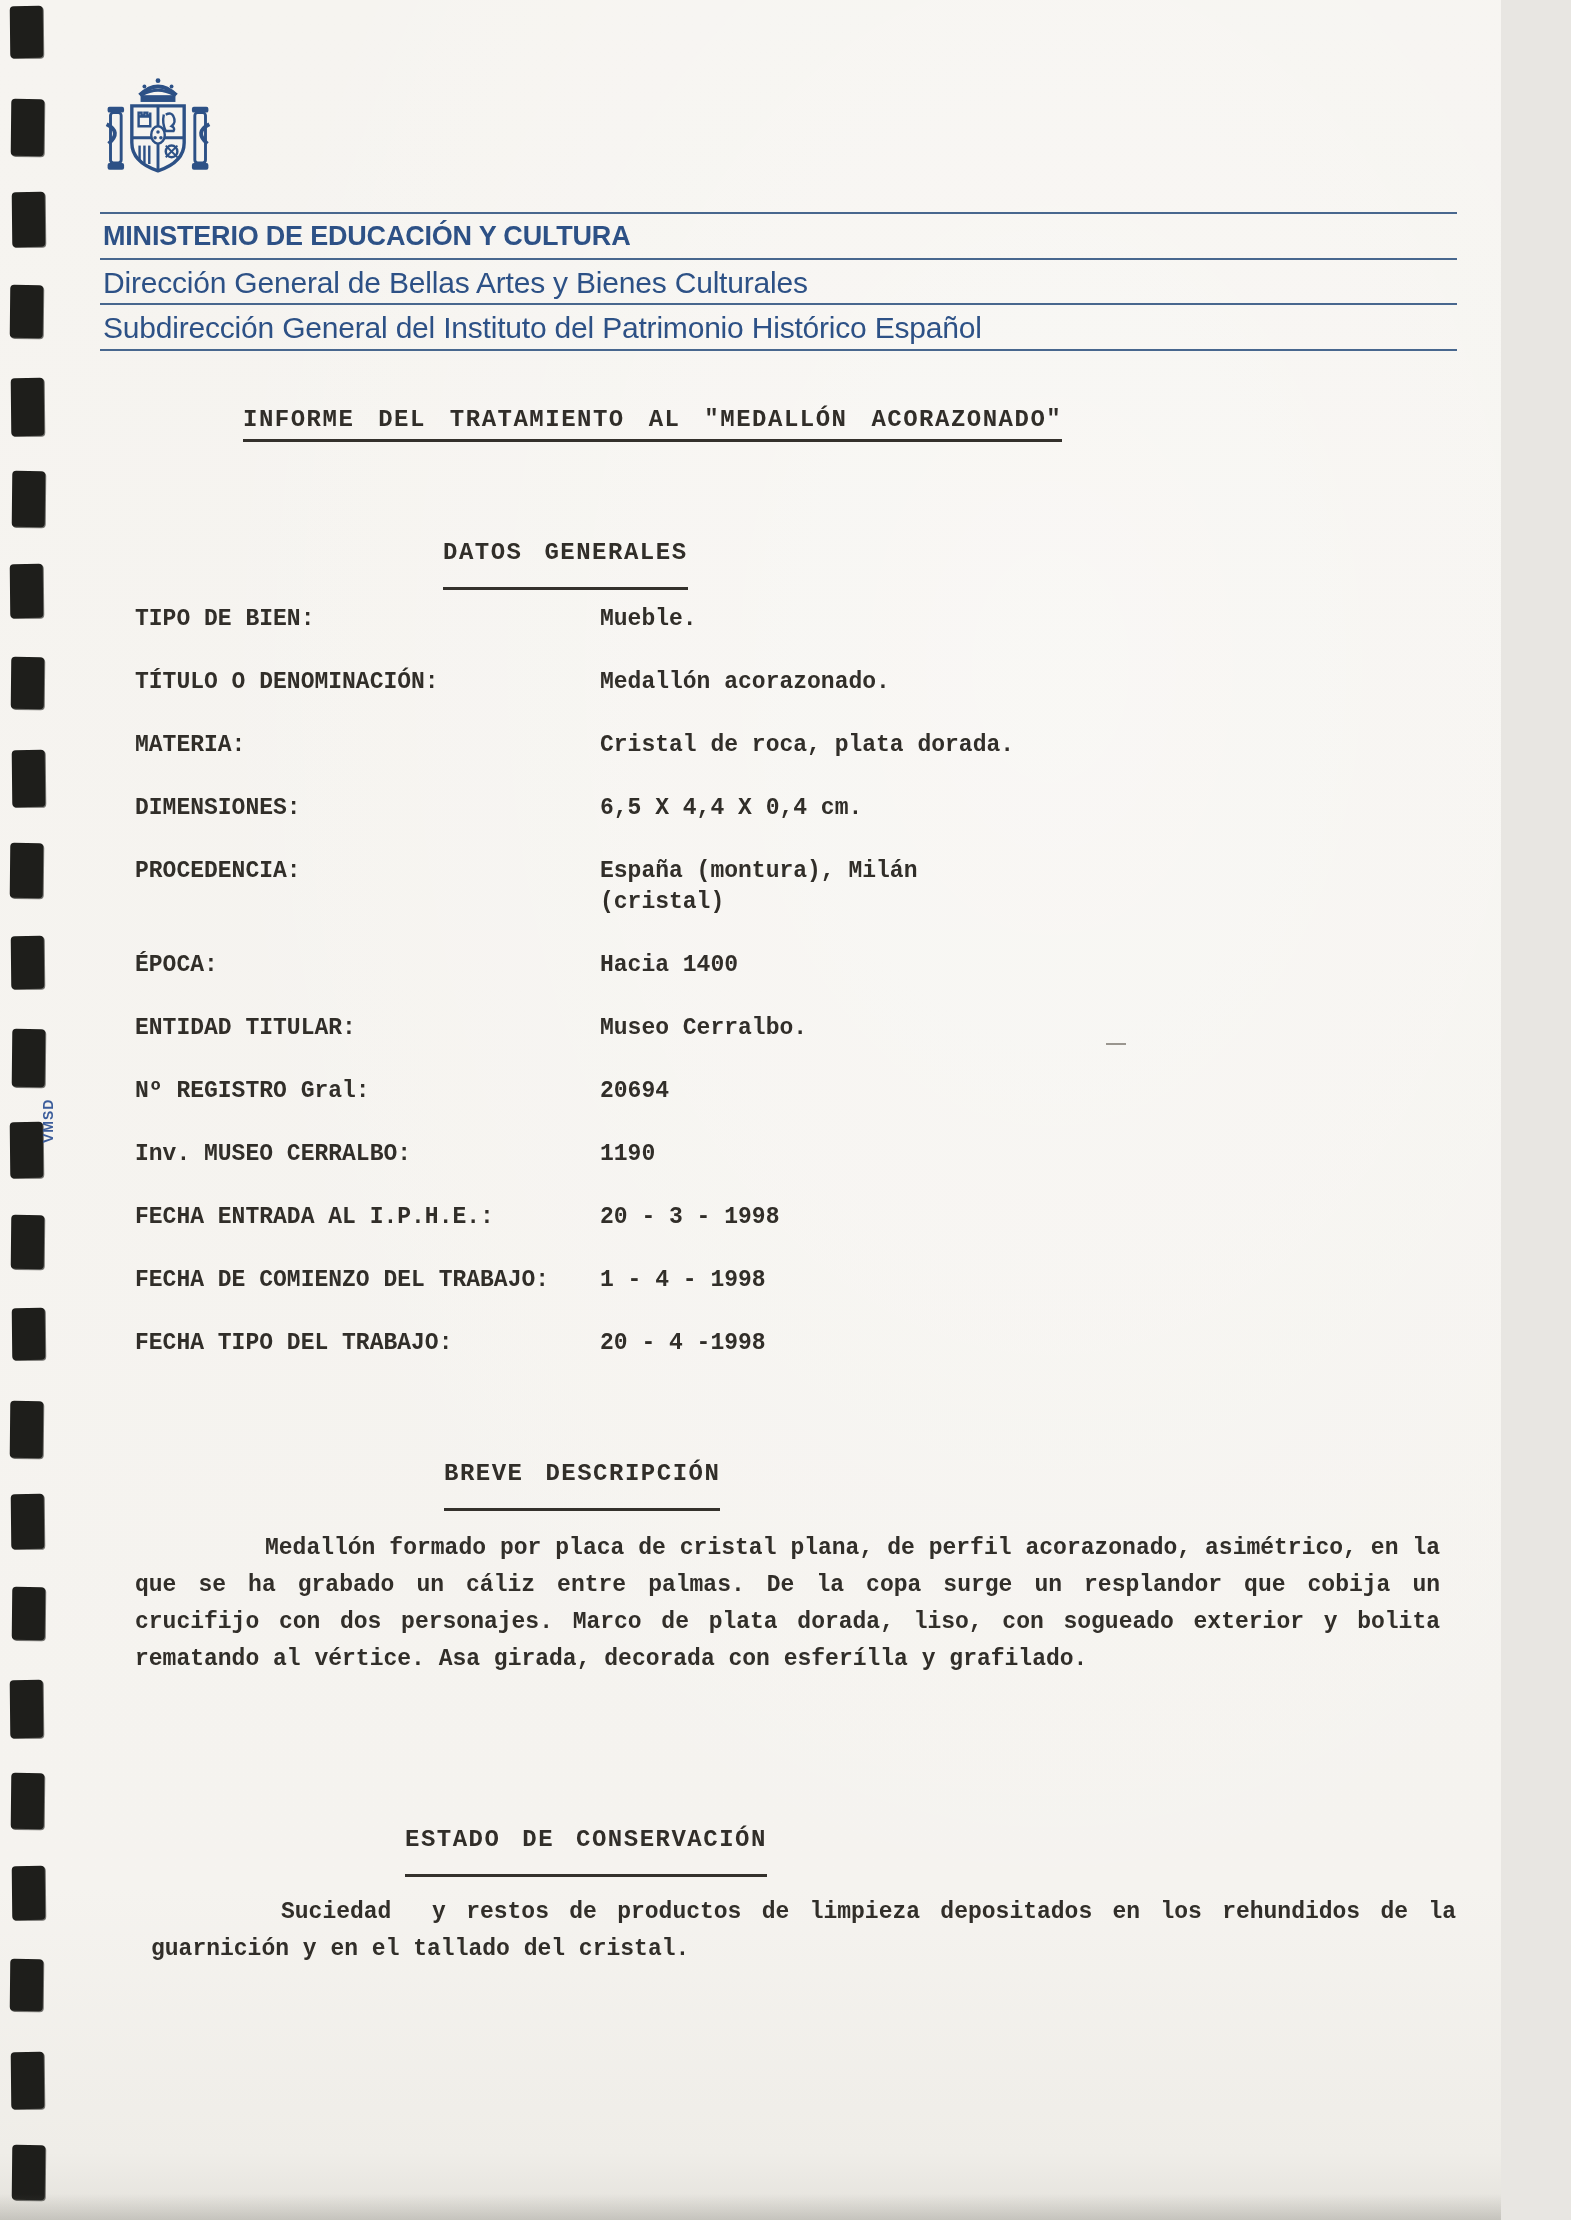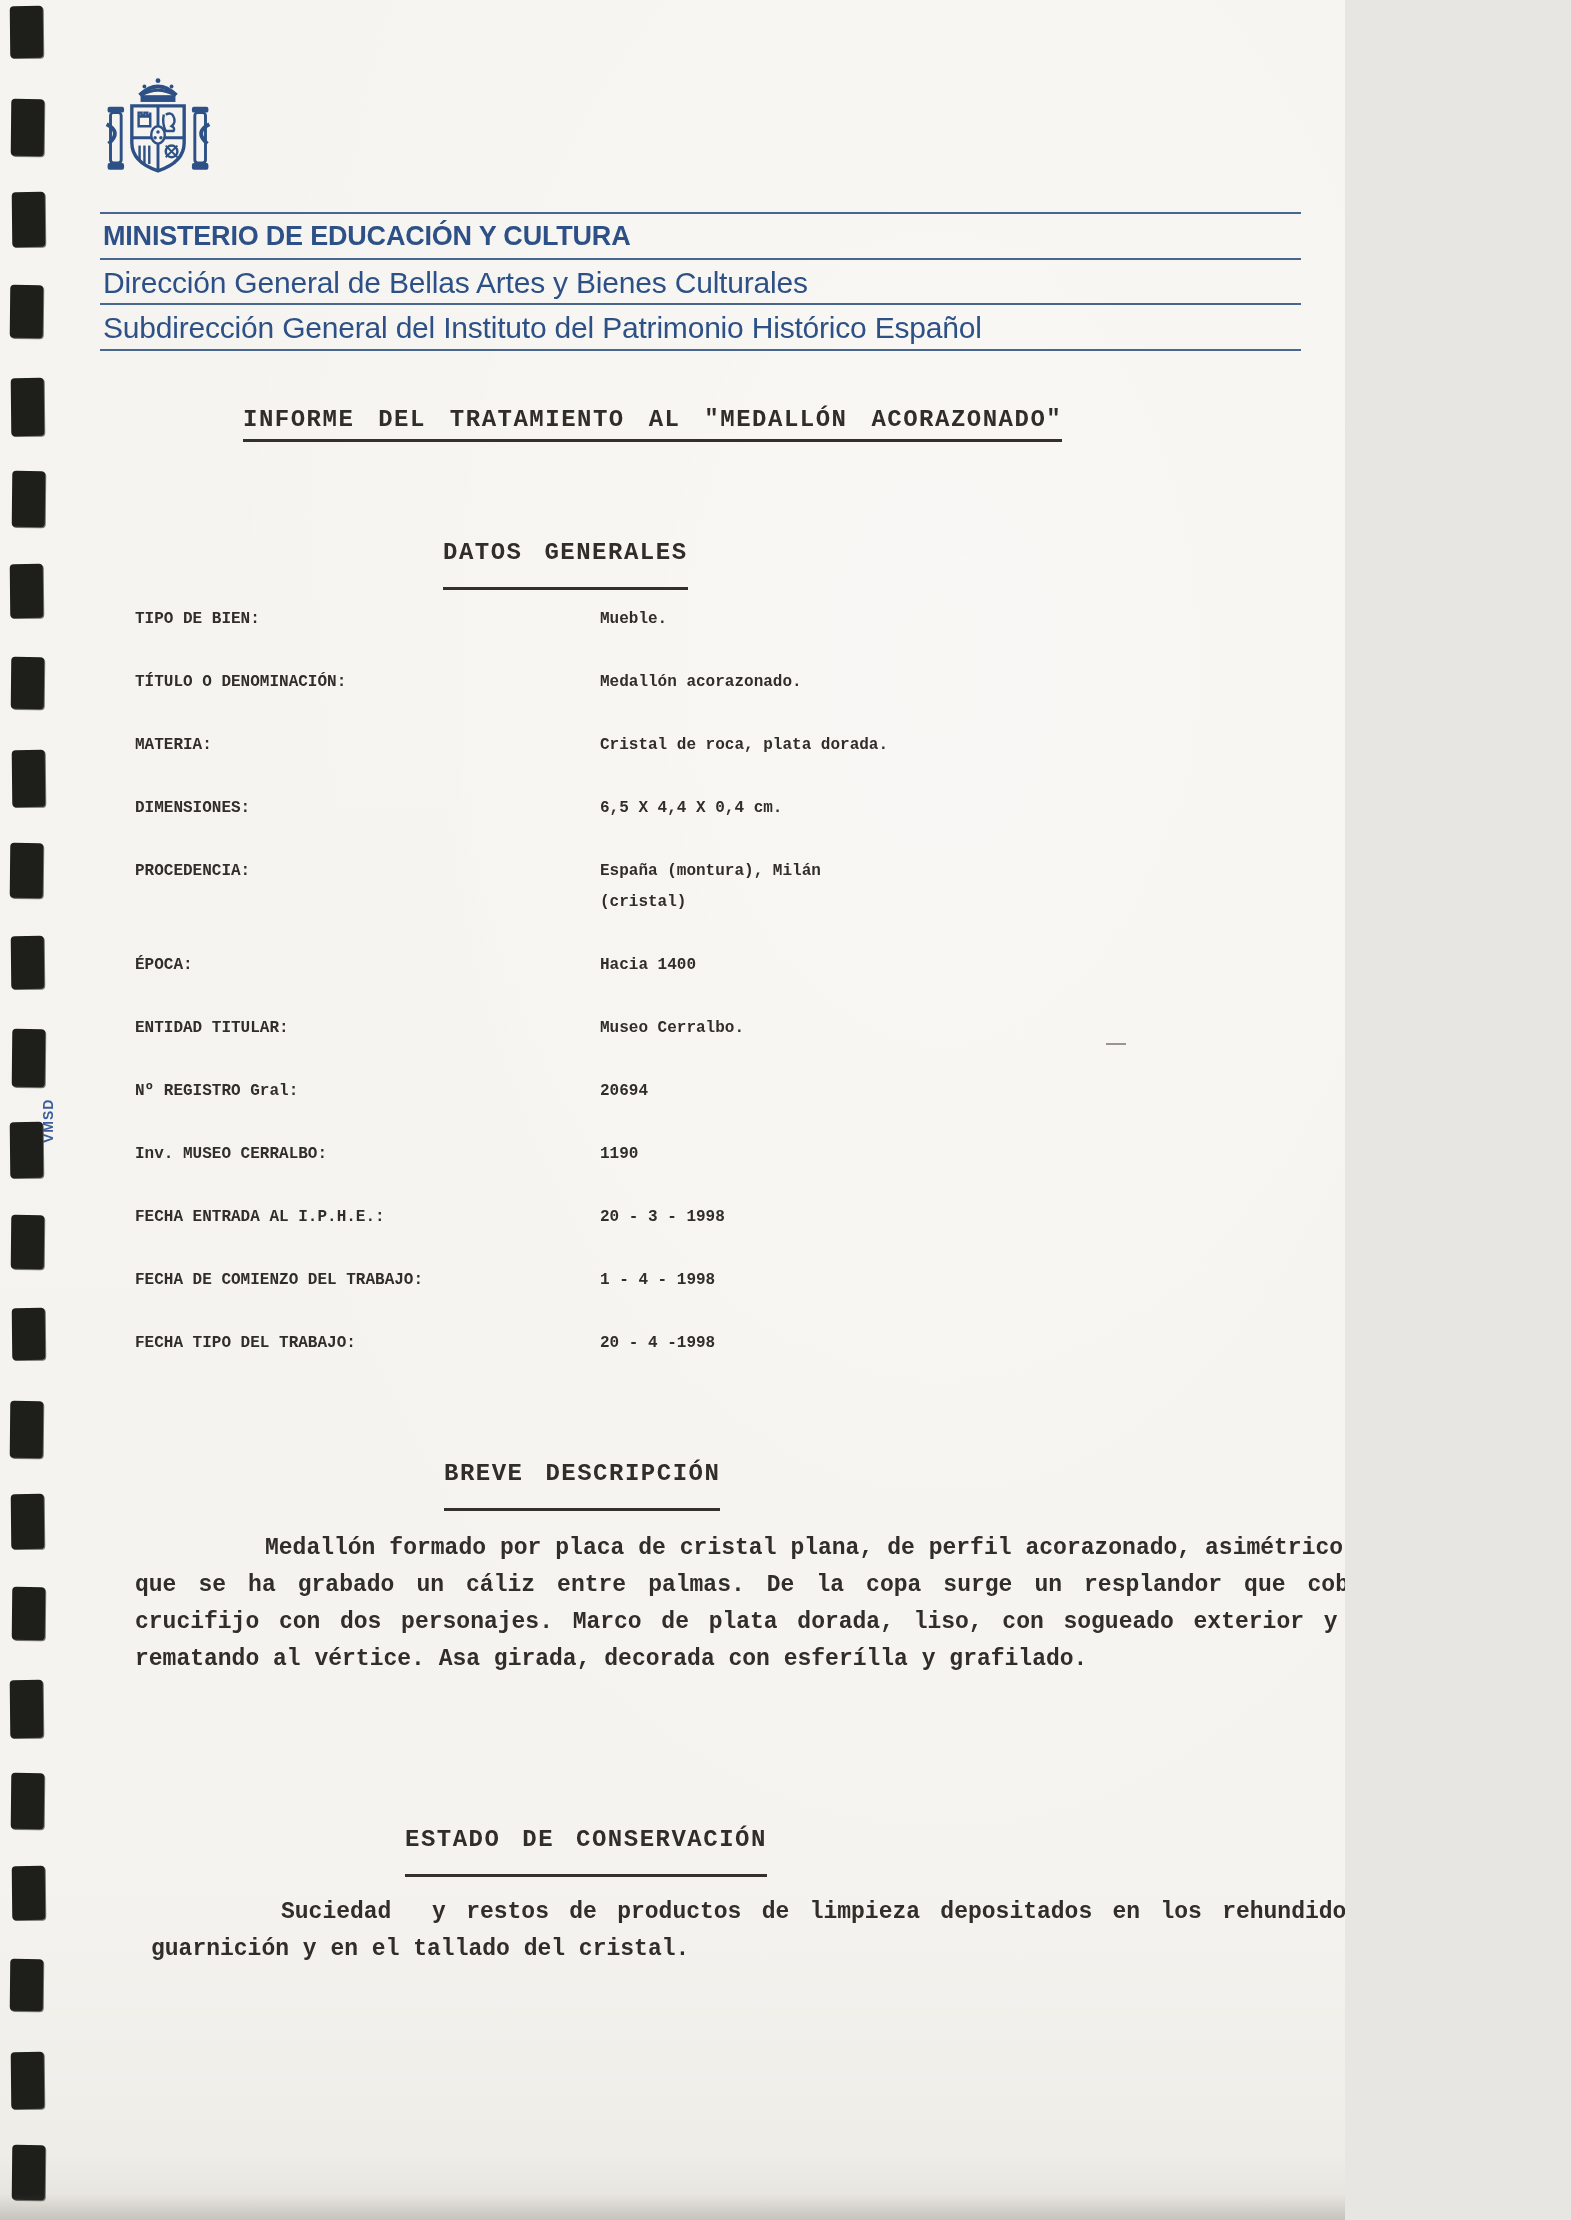--- a/index.html
+++ b/index.html
@@ -1,18 +1,18 @@
 <!DOCTYPE html>
 <html><head>
 <meta charset="utf-8">
 <style>
   html,body{margin:0;padding:0;background:#e8e6e2;}
   .page{
     position:relative;
-    width:1345px;height:2220px;
+    width:1501px;height:2220px;
     background:
       radial-gradient(ellipse at 70% 30%, rgba(255,255,255,0.35), rgba(0,0,0,0) 60%),
       linear-gradient(to bottom, #f6f4f0 0%, #f5f3ef 85%, #efede8 97%, #e3e1db 100%);
     overflow:hidden;
     font-family:"Liberation Mono","DejaVu Sans Mono",monospace;
     color:#312e29;
   }
   
   .bind-col{position:absolute;left:0;top:0;width:60px;height:100%;}
   .bind-mark{
@@ -35,21 +35,21 @@
   .tw-heading{
     position:absolute;
     font-size:24px;font-weight:700;letter-spacing:1.5px;word-spacing:6px;
     border-bottom:3px solid #34312c;padding-bottom:21px;
   }
   #h-datos{left:443px;top:539px;}
   #h-breve{left:444px;top:1460px;}
   #h-estado{left:405px;top:1826px;}
   
   .fields{position:absolute;left:135px;top:604px;width:1340px;}
-  .field-row{display:flex;margin-bottom:32px;line-height:31px;font-size:16px;font-weight:600;}
+  .field-row{display:flex;margin-bottom:32px;line-height:31px;font-size:23px;font-weight:600;}
   .field-label{width:465px;flex:0 0 465px;white-space:nowrap;}
   .field-value{white-space:pre;}
   
   .para{
     position:absolute;left:135px;width:1305px;
     font-size:23px;font-weight:600;line-height:37px;
     text-align:justify;white-space:pre-wrap;
     text-indent:130px;
   }
   #para-breve{top:1530px;}

